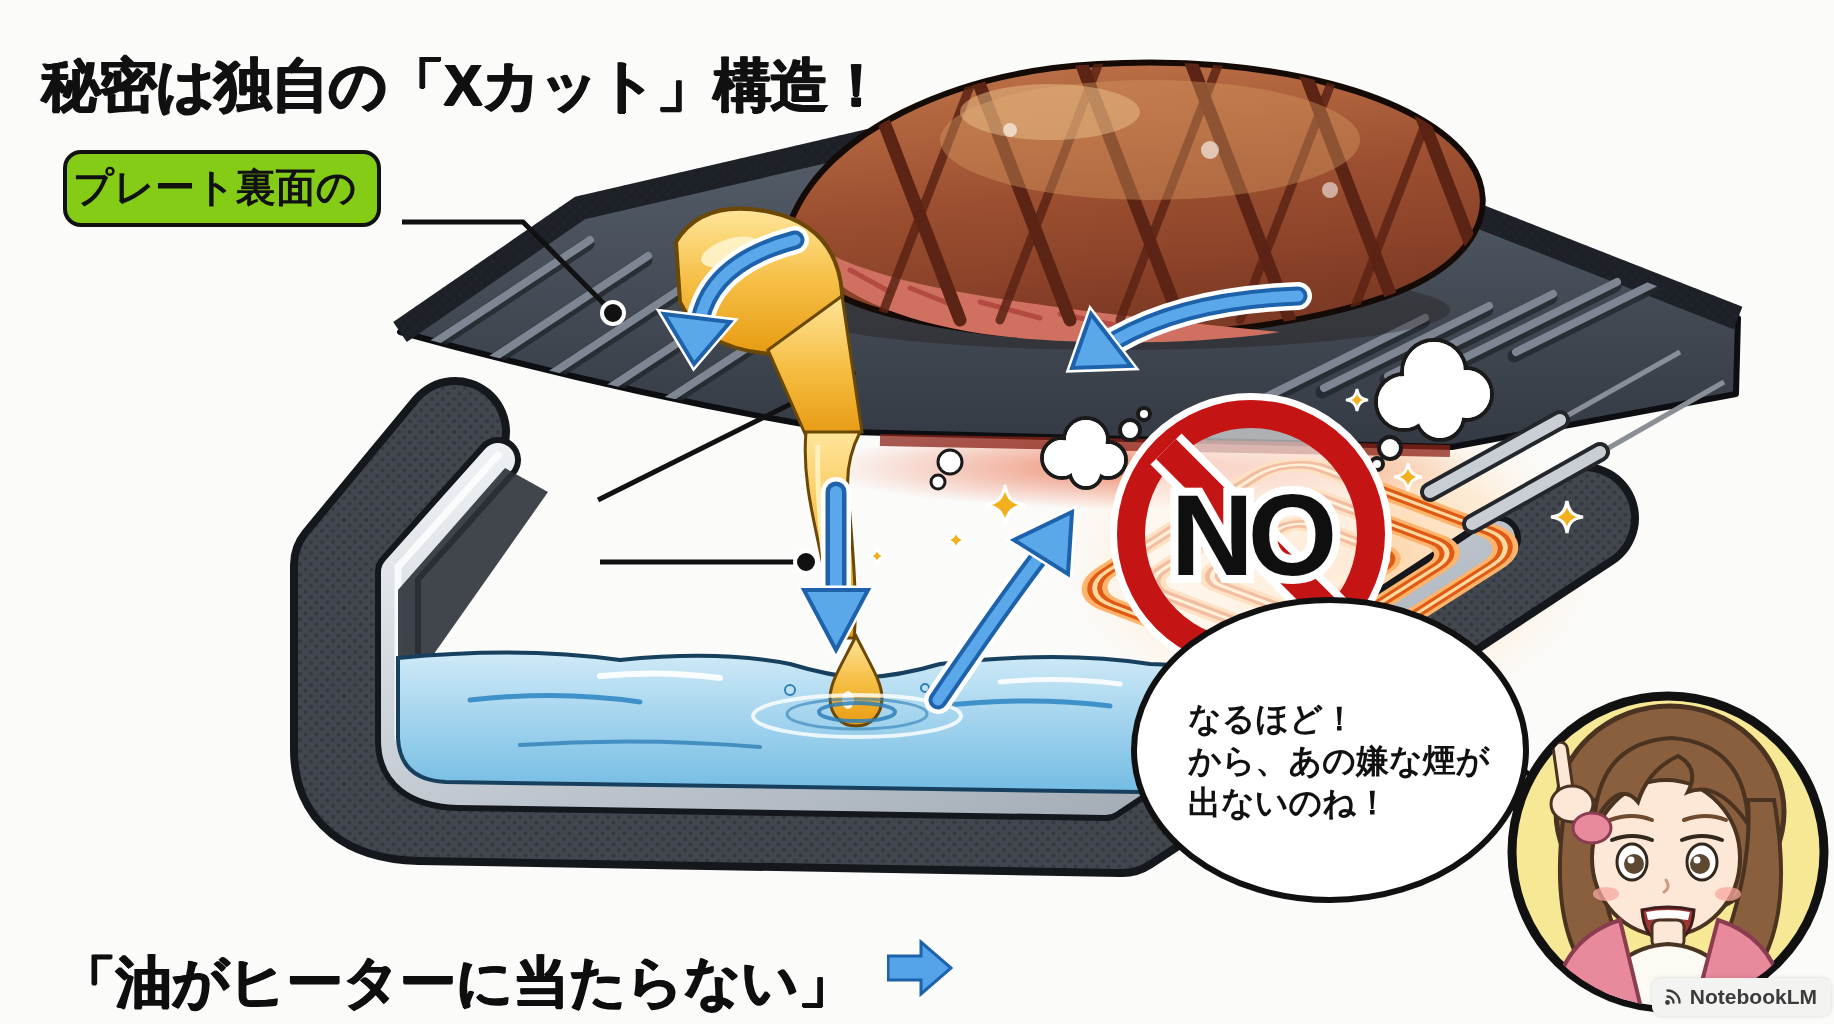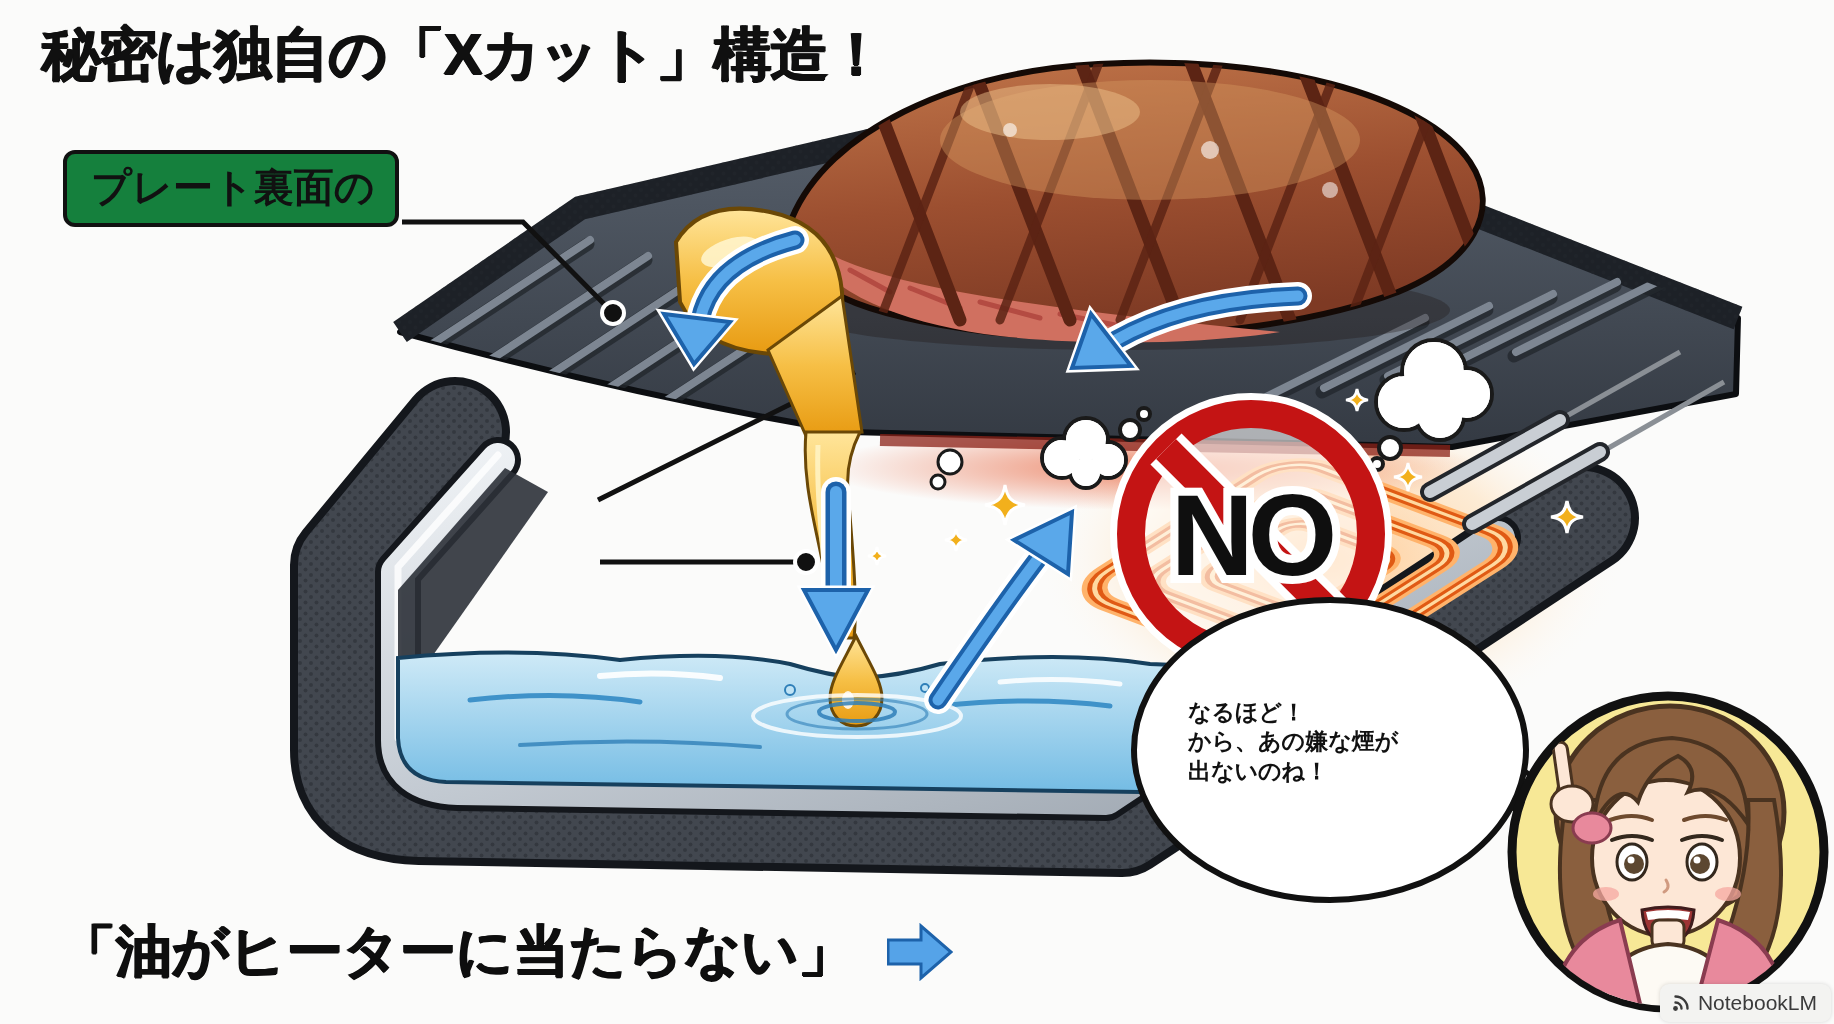--- a/index.html
+++ b/index.html
@@ -1,33 +1,33 @@
 <!DOCTYPE html>
 <html><head>
 <meta charset="utf-8">
 <style>
   html,body{margin:0;padding:0;background:#e8e8e8;}
   .stage{position:relative;width:1834px;height:1024px;background:#fbfbfa;overflow:hidden;
          font-family:"Liberation Sans","DejaVu Sans",sans-serif;}
   .stage svg.art{position:absolute;left:0;top:0;}
-  .xbold{text-shadow:1px 0 currentColor,-1px 0 currentColor,0 1px currentColor;}
+  .xbold{text-shadow:1px 0 currentColor,-1px 0 currentColor,0 1px currentColor;margin-top:31px;}
   .page-title{position:absolute;left:42px;top:16px;font-size:58px;font-weight:900;color:#101010;
               letter-spacing:-1px;white-space:nowrap;}
-  .callout{position:absolute;background:#15803d;border:4px solid #111;border-radius:12px;
-           padding:8px 20px 10px 24px;font-size:40px;line-height:1.28;font-weight:800;color:#111;
+  .callout{position:absolute;background:#84cc16;border:4px solid #111;border-radius:18px;
+           padding:8px 20px 10px 6px;font-size:40px;line-height:1.28;font-weight:800;color:#111;
            white-space:nowrap;}
   .callout.c1{left:63px;top:150px;}
   .callout.c2{left:298px;top:494px;}
-  .bubble-text{position:absolute;left:1188px;top:698px;width:340px;font-size:23px;line-height:1.28;
+  .bubble-text{position:absolute;left:1188px;top:698px;width:340px;font-size:33px;line-height:1.28;
                font-weight:800;color:#111;}
   .conclusion{position:absolute;left:60px;top:914px;display:flex;align-items:center;gap:32px;
               font-size:56px;font-weight:900;color:#0e0e0e;white-space:nowrap;}
-  .watermark{position:absolute;right:3px;bottom:2px;display:flex;align-items:center;gap:7px;
+  .watermark{position:absolute;right:3px;bottom:8px;display:flex;align-items:center;gap:7px;
              background:#f3f3f1;border-radius:9px;padding:7px 14px 7px 11px;
-             font-size:21px;font-weight:400;color:#3b3b3b;box-shadow:0 0 4px rgba(0,0,0,.15);}
+             font-size:21px;font-weight:700;color:#3b3b3b;box-shadow:0 0 4px rgba(0,0,0,.15);}
 </style>
 </head>
 <body>
 
 <div class="stage">
 
 <svg class="art" width="1834" height="1024" viewBox="0 0 1834 1024">
   <defs>
     <linearGradient id="plateG" x1="0" y1="0" x2="0" y2="1">
       <stop offset="0" stop-color="#5b6470"></stop>

